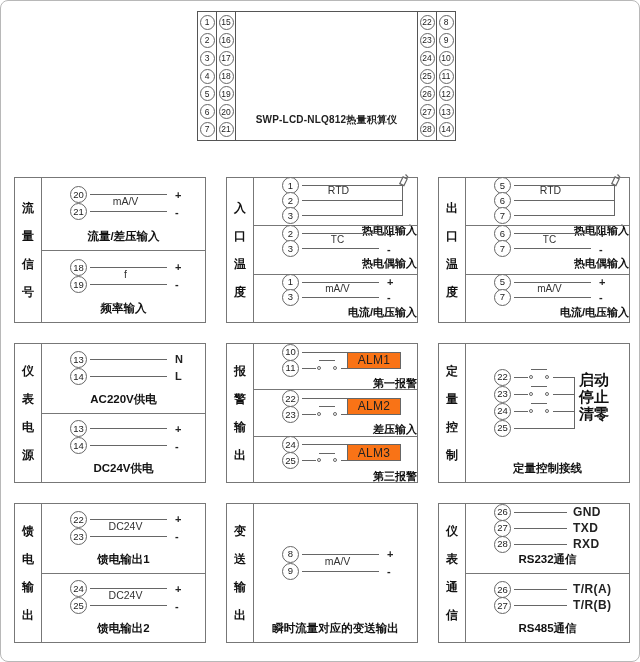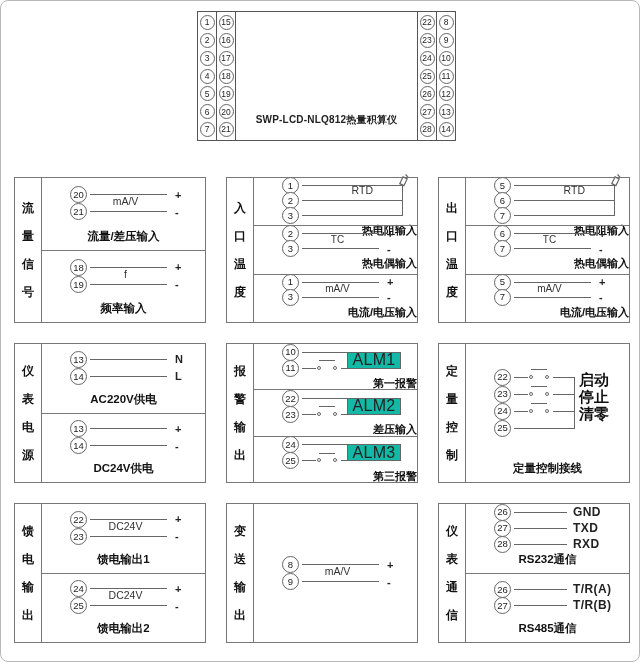--- a/index.html
+++ b/index.html
@@ -37,28 +37,28 @@
   .wire.seg { flex:0 0 14px; margin-right:0; }
   .endl { flex:none; width:20px; font-size:11px; font-weight:700; color:#222; }
   .endl.wide { width:46px; font-size:12px; letter-spacing:0.4px; }
   .midl { position:absolute; left:22px; right:36px; top:10px; height:12px; text-align:center; font-size:10.5px; color:#333; line-height:1.1; }
   .tight .midl { top:8px; font-size:10px; }
 
   
   .rtd-wrap .wire { margin-right:0; }
   .rtd-wrap { margin-right:14px; }
   .vconn { position:absolute; right:0; top:7px; height:31px; width:0; border-left:1.4px solid #666; }
-  .rtd-midl { position:absolute; left:22px; right:30px; top:6px; text-align:right; font-size:10.5px; color:#333; }
+  .rtd-midl { position:absolute; left:22px; right:30px; top:6px; text-align:center; font-size:10.5px; color:#333; }
   .rtd-icon { position:absolute; right:-7px; top:-5px; }
 
   
   .alarm-wrap { margin-right:16px; }
   .alarm-wrap .wrow { height:16px; }
   .alarm-wrap .wire { margin-right:0; }
-  .alm-box { position:absolute; right:0; top:7.5px; height:17px; width:54px; border:1.3px solid #666; background:#14b8a6; display:flex; align-items:center; justify-content:center; font-size:16px; color:#222; letter-spacing:0.3px; }
+  .alm-box { position:absolute; right:0; top:7.5px; height:17px; width:54px; border:1.3px solid #666; background:#f97316; display:flex; align-items:center; justify-content:center; font-size:12px; color:#222; letter-spacing:0.3px; }
 
   
   .contact { position:relative; flex:none; width:22px; height:16px; }
   .contact i { position:absolute; top:5.5px; width:4px; height:4px; border:1.2px solid #666; border-radius:50%; background:#fff; }
   .contact i.l { left:1px; } .contact i.r { right:1px; }
   .contact b { position:absolute; top:0; left:3px; right:3px; border-top:1.4px solid #666; }
 
   
   .batch-wrap { margin-right:4px; }
   .batch-wrap .wire.tobus { margin-right:50px; }
@@ -540,20 +540,21 @@
                   <span class="endl">+</span>
                 </div>
                 <div class="wrow">
                   <span class="circ c2">9</span>
                   <span class="wire"></span>
                   <span class="endl">-</span>
                 </div>
                 <div class="midl">mA/V</div>
               </div>
             </div>
+            <div class="caption">瞬时流量对应的变送输出</div>
           </div>
         </div>
       </div>
       <div class="panel">
         <div class="side">
           <span>仪</span>
           <span>表</span>
           <span>通</span>
           <span>信</span>
         </div>

